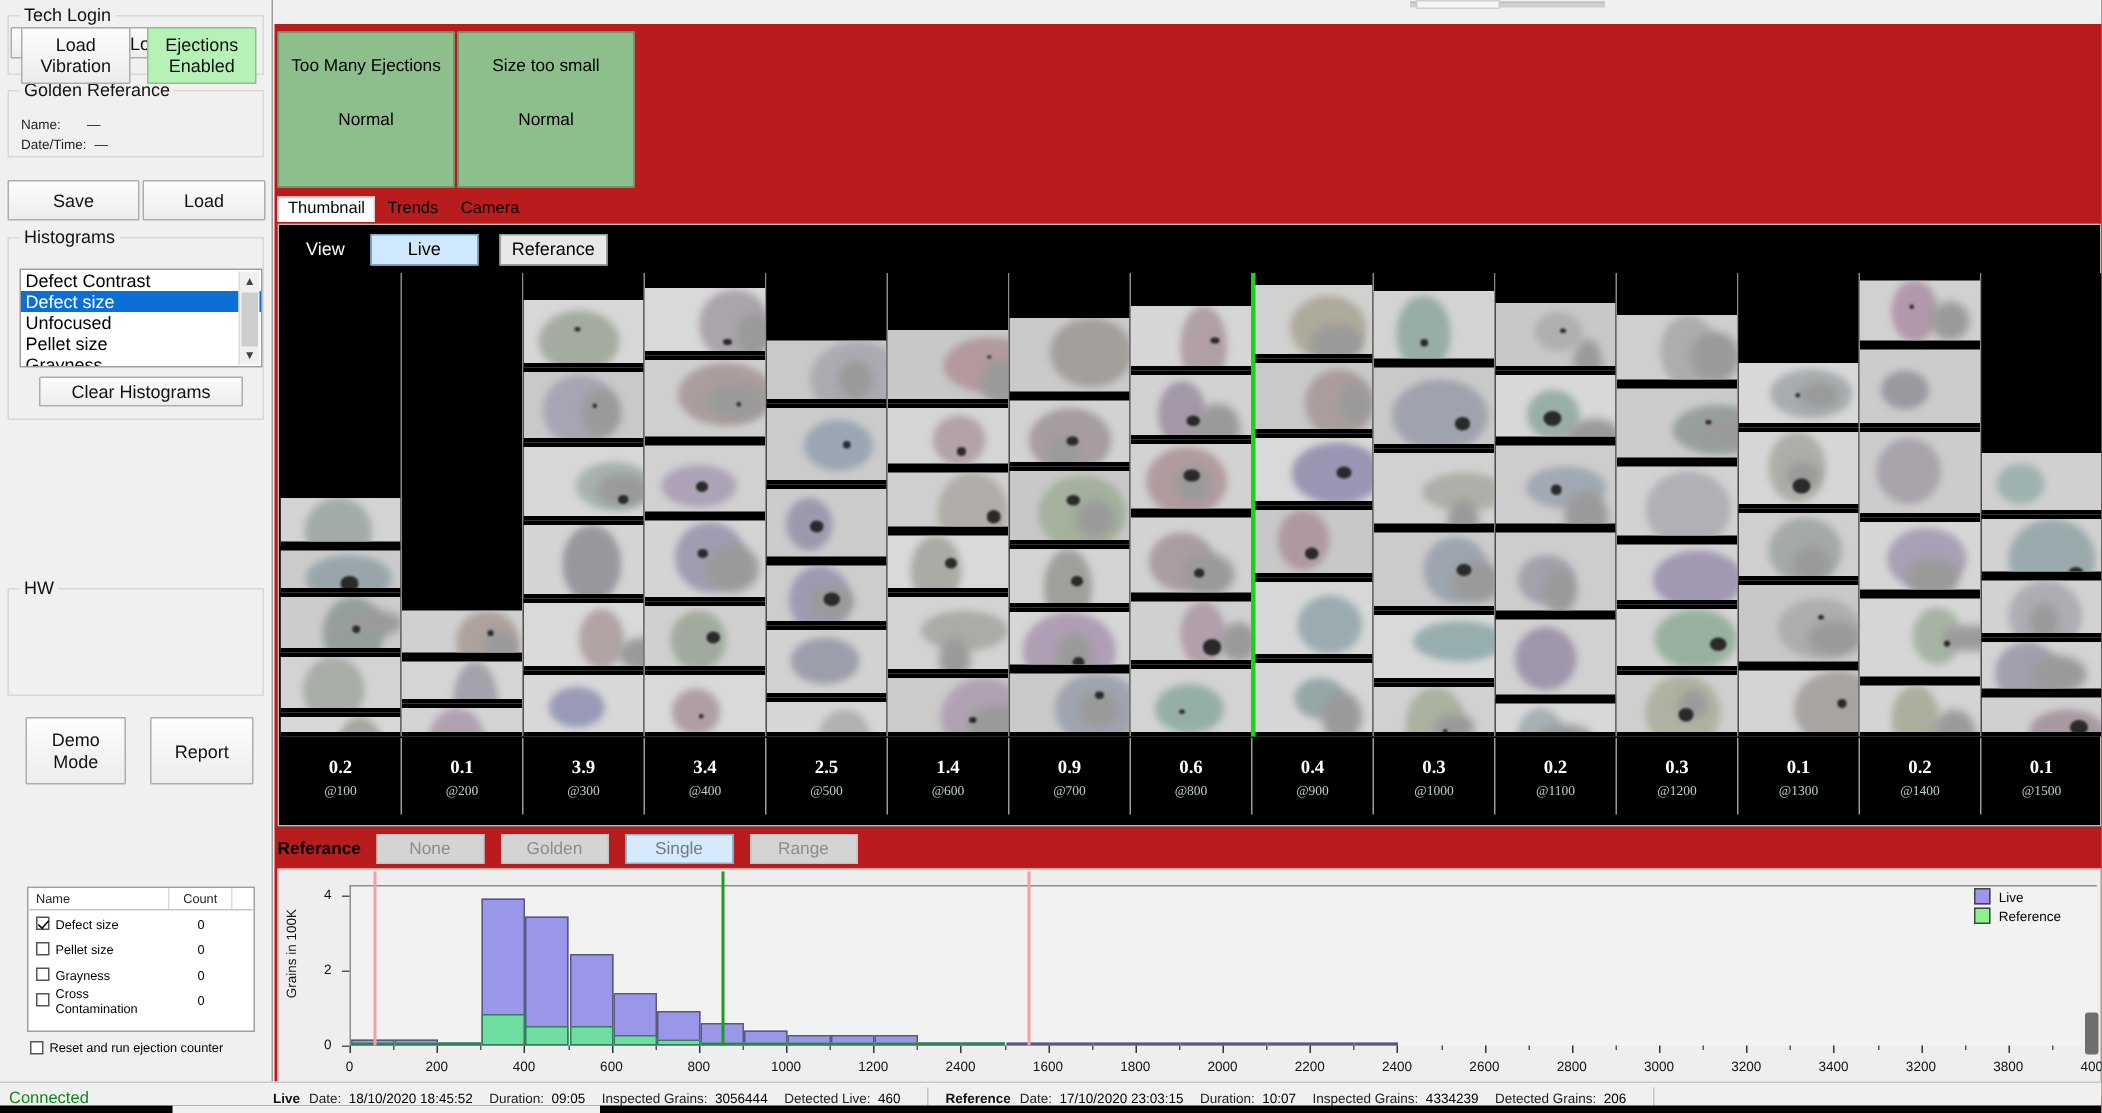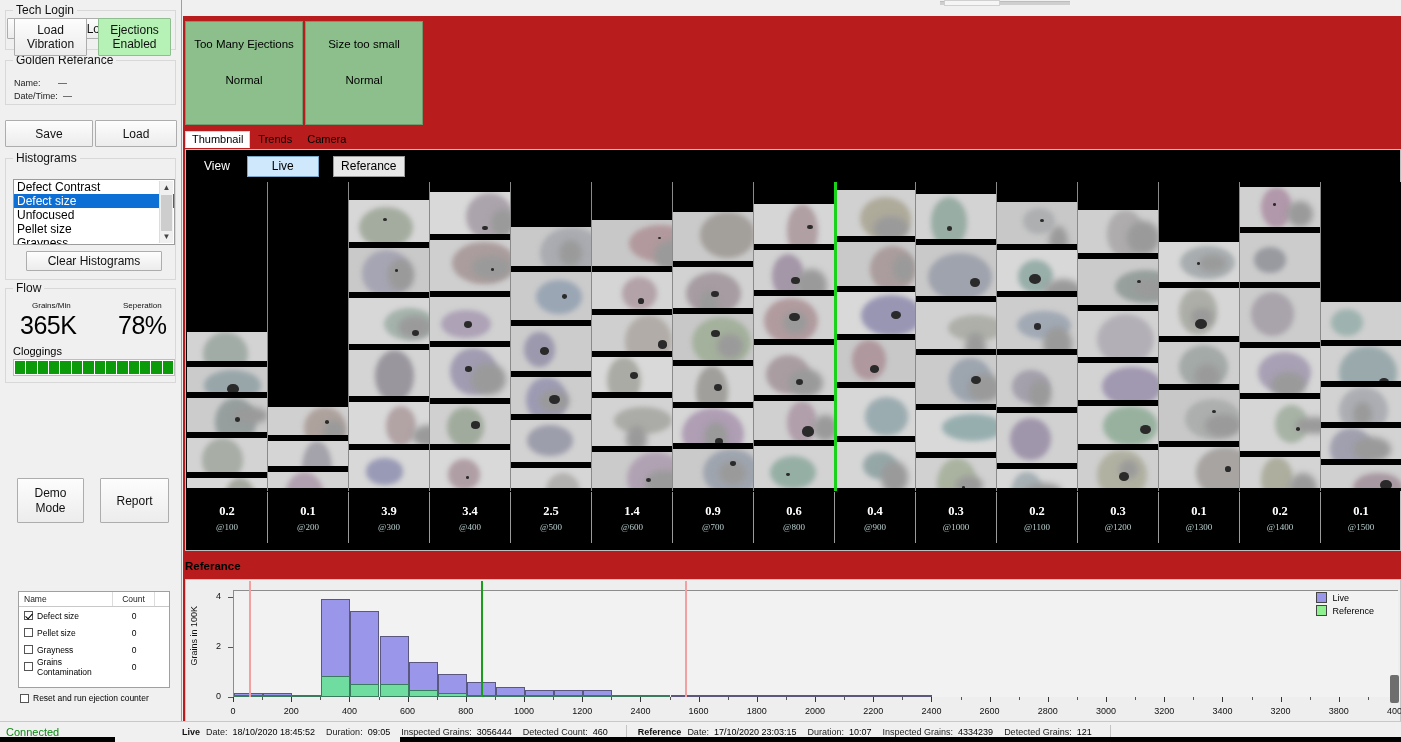--- a/index.html
+++ b/index.html
@@ -249,45 +249,24 @@
         <div class="hl-item">Grayness</div>
         <div id="hist-scroll">
           <div class="arrow">▲</div>
           <div class="thumb2"></div>
           <div class="arrow" style="position:absolute;bottom:0;left:0;right:0">▼</div>
         </div>
       </div>
     <div class="btn" id="btn-clear">Clear Histograms</div>
   </div>
 
-  <div class="group" id="grp-flow">
-    <div class="gtitle">Flow</div>
-    <div class="flab" id="f-gm-l">Grains/Min</div>
-    <div class="fval" id="f-gm-v">365K</div>
-    <div class="flab" id="f-sep-l">Seperation</div>
-    <div class="fval" id="f-sep-v">78%</div>
-    <div id="clog-l">Cloggings</div>
-    <div id="clog-bar">
-        <i style="background: rgb(10, 154, 10);"></i>
-        <i style="background: rgb(10, 154, 10);"></i>
-        <i style="background: rgb(10, 154, 10);"></i>
-        <i style="background: rgb(10, 154, 10);"></i>
-        <i style="background: rgb(10, 154, 10);"></i>
-        <i style="background: rgb(10, 154, 10);"></i>
-        <i style="background: rgb(10, 154, 10);"></i>
-        <i style="background: rgb(10, 154, 10);"></i>
-        <i style="background: rgb(10, 154, 10);"></i>
-        <i style="background: rgb(10, 154, 10);"></i>
-        <i style="background: rgb(10, 154, 10);"></i>
-        <i style="background: rgb(10, 154, 10);"></i>
-        <i style="background: rgb(10, 154, 10);"></i>
-        <i style="background: rgb(10, 154, 10);"></i>
-      </div>
-  </div>
-
+
+  <div class="group" id="grp-hw">
+    <div class="gtitle">HW</div>
+  </div>
   <div class="btn" id="btn-force">
     <span style="text-align:center">
       <span>Load</span><br>
       <span>Vibration</span>
     </span>
   </div>
   <div class="btn green" id="btn-eject">
     <span style="text-align:center">
       <span>Ejections</span><br>
       <span>Enabled</span>
@@ -325,21 +304,21 @@
         <div class="drow">
           <span class="nm">
             <span class="cbx"></span>
             <span>Grayness</span>
           </span>
           <span class="ct">0</span>
         </div>
         <div class="drow">
           <span class="nm">
             <span class="cbx"></span>
-            <span>Grains Contamination</span>
+            <span>Cross Contamination</span>
           </span>
           <span class="ct">0</span>
         </div>
       </div>
   </div>
   <div id="reset-row">
     <span class="cbx"></span>
     <span>Reset and run ejection counter</span>
   </div>
 </div>
@@ -809,20 +788,26 @@
         </div>
         <div class="lab">
           <span class="v">0.1</span>
           <span class="a">@1500</span>
         </div>
       </div>
   </div>
 
   <div id="ref-row">
     <span id="ref-lbl">Referance</span>
+    <div id="ref-buttons" style="display:flex">
+        <div class="rbtn">None</div>
+        <div class="rbtn">Golden</div>
+        <div class="rbtn sel">Single</div>
+        <div class="rbtn">Range</div>
+      </div>
   </div>
 
   <div id="chart">
     <div id="ylabel">Grains in 100K</div>
     <div id="plot">
         <div class="bar" style="left: 0px; width: 29.1px; height: 3.9814px;">
           <div class="live" style="height: 100%; background: rgb(154, 150, 234);"></div>
         </div>
         <div class="bar" style="left: 29.1px; width: 29.1px; height: 3.9814px;">
           <div class="live" style="height: 100%; background: rgb(154, 150, 234);"></div>
@@ -1031,30 +1016,30 @@
 <div id="statusbar">
   <span id="conn">Connected</span>
   <span id="stat-fields">
       <b>Live</b>
       <span class="lb">Date:</span>
       <span class="vl">18/10/2020 18:45:52</span>
       <span class="lb">Duration:</span>
       <span class="vl">09:05</span>
       <span class="lb">Inspected Grains:</span>
       <span class="vl">3056444</span>
-      <span class="lb">Detected Count:</span>
+      <span class="lb">Detected Live:</span>
       <span class="vl">460</span>
       <span class="sep"></span>
       <b style="margin-left: 4px;">Reference</b>
       <span class="lb">Date:</span>
       <span class="vl">17/10/2020 23:03:15</span>
       <span class="lb">Duration:</span>
       <span class="vl">10:07</span>
       <span class="lb">Inspected Grains:</span>
       <span class="vl">4334239</span>
       <span class="lb">Detected Grains:</span>
-      <span class="vl">121</span>
+      <span class="vl">206</span>
       <span class="sep"></span>
     </span>
 </div>
 <div id="bottom-black">
     <div class="w"></div>
   </div>
 
 </body></html>

